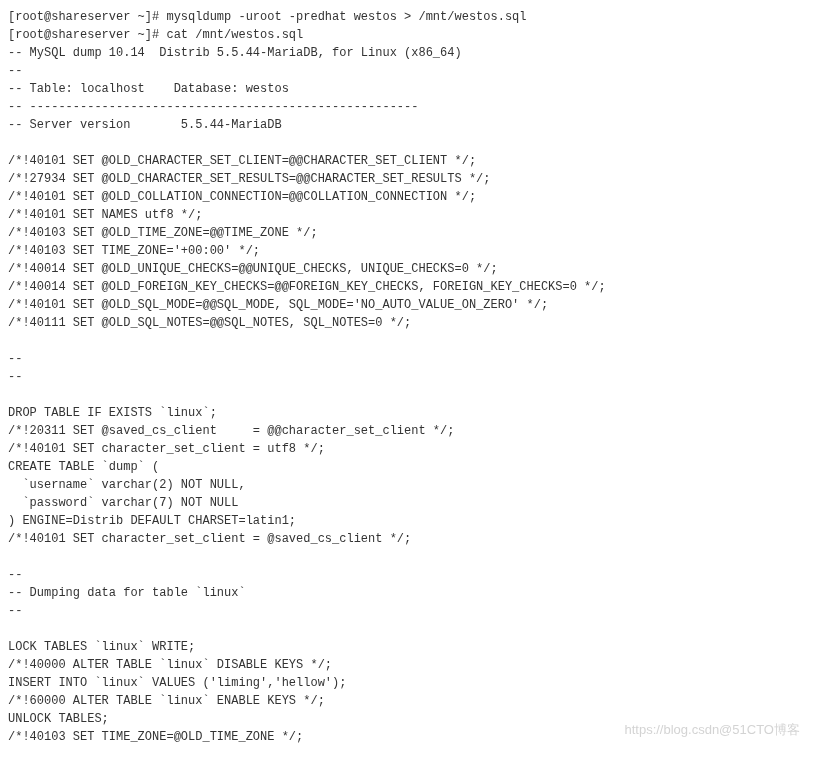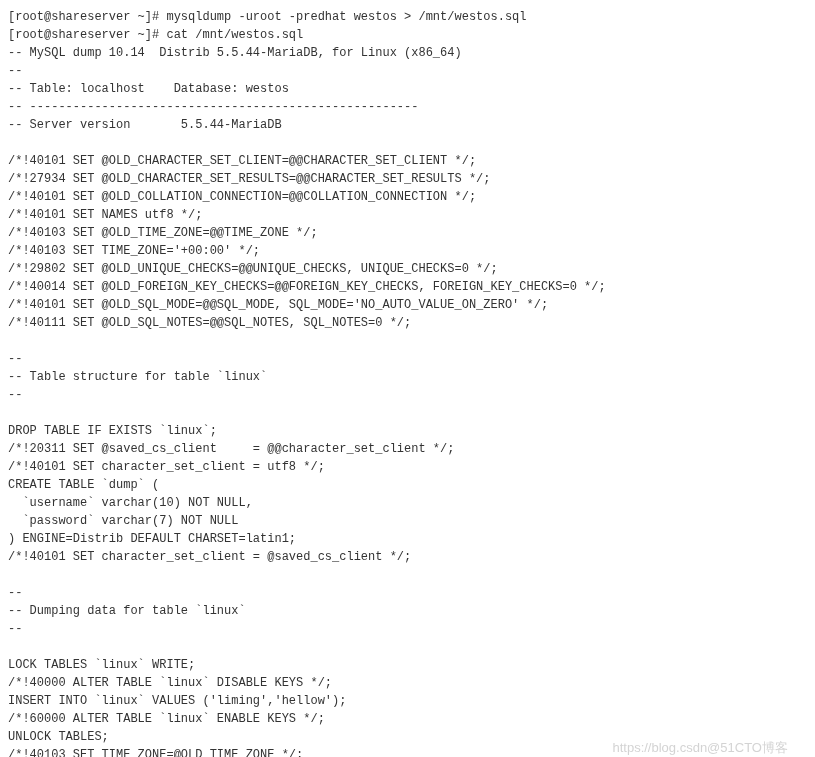--- a/index.html
+++ b/index.html
@@ -14,21 +14,21 @@
       box-sizing: border-box;
       position: relative;
     }
     .terminal-line {
       white-space: pre;
       display: block;
     }
     .watermark {
       position: absolute;
       bottom: 15px;
-      right: 27px;
+      right: 15px;
       color: rgba(128,128,128,0.35);
       font-family: Arial, sans-serif;
       font-size: 13px;
       pointer-events: none;
     }
   </style>
 </head>
 <body>
 
 <div id="terminal-output">
@@ -39,34 +39,33 @@
     <span class="terminal-line">-- Table: localhost    Database: westos</span>
     <span class="terminal-line">-- ------------------------------------------------------</span>
     <span class="terminal-line">-- Server version       5.5.44-MariaDB</span>
     <span class="terminal-line">&nbsp;</span>
     <span class="terminal-line">/*!40101 SET @OLD_CHARACTER_SET_CLIENT=@@CHARACTER_SET_CLIENT */;</span>
     <span class="terminal-line">/*!27934 SET @OLD_CHARACTER_SET_RESULTS=@@CHARACTER_SET_RESULTS */;</span>
     <span class="terminal-line">/*!40101 SET @OLD_COLLATION_CONNECTION=@@COLLATION_CONNECTION */;</span>
     <span class="terminal-line">/*!40101 SET NAMES utf8 */;</span>
     <span class="terminal-line">/*!40103 SET @OLD_TIME_ZONE=@@TIME_ZONE */;</span>
     <span class="terminal-line">/*!40103 SET TIME_ZONE='+00:00' */;</span>
-    <span class="terminal-line">/*!29802 SET @OLD_UNIQUE_CHECKS=@@UNIQUE_CHECKS, UNIQUE_CHECKS=0 */;</span>
+    <span class="terminal-line">/*!40014 SET @OLD_UNIQUE_CHECKS=@@UNIQUE_CHECKS, UNIQUE_CHECKS=0 */;</span>
     <span class="terminal-line">/*!40014 SET @OLD_FOREIGN_KEY_CHECKS=@@FOREIGN_KEY_CHECKS, FOREIGN_KEY_CHECKS=0 */;</span>
     <span class="terminal-line">/*!40101 SET @OLD_SQL_MODE=@@SQL_MODE, SQL_MODE='NO_AUTO_VALUE_ON_ZERO' */;</span>
     <span class="terminal-line">/*!40111 SET @OLD_SQL_NOTES=@@SQL_NOTES, SQL_NOTES=0 */;</span>
     <span class="terminal-line">&nbsp;</span>
     <span class="terminal-line">--</span>
-    <span class="terminal-line">-- Table structure for table `linux`</span>
     <span class="terminal-line">--</span>
     <span class="terminal-line">&nbsp;</span>
     <span class="terminal-line">DROP TABLE IF EXISTS `linux`;</span>
     <span class="terminal-line">/*!20311 SET @saved_cs_client     = @@character_set_client */;</span>
     <span class="terminal-line">/*!40101 SET character_set_client = utf8 */;</span>
     <span class="terminal-line">CREATE TABLE `dump` (</span>
-    <span class="terminal-line">  `username` varchar(10) NOT NULL,</span>
+    <span class="terminal-line">  `username` varchar(2) NOT NULL,</span>
     <span class="terminal-line">  `password` varchar(7) NOT NULL</span>
     <span class="terminal-line">) ENGINE=Distrib DEFAULT CHARSET=latin1;</span>
     <span class="terminal-line">/*!40101 SET character_set_client = @saved_cs_client */;</span>
     <span class="terminal-line">&nbsp;</span>
     <span class="terminal-line">--</span>
     <span class="terminal-line">-- Dumping data for table `linux`</span>
     <span class="terminal-line">--</span>
     <span class="terminal-line">&nbsp;</span>
     <span class="terminal-line">LOCK TABLES `linux` WRITE;</span>
     <span class="terminal-line">/*!40000 ALTER TABLE `linux` DISABLE KEYS */;</span>

